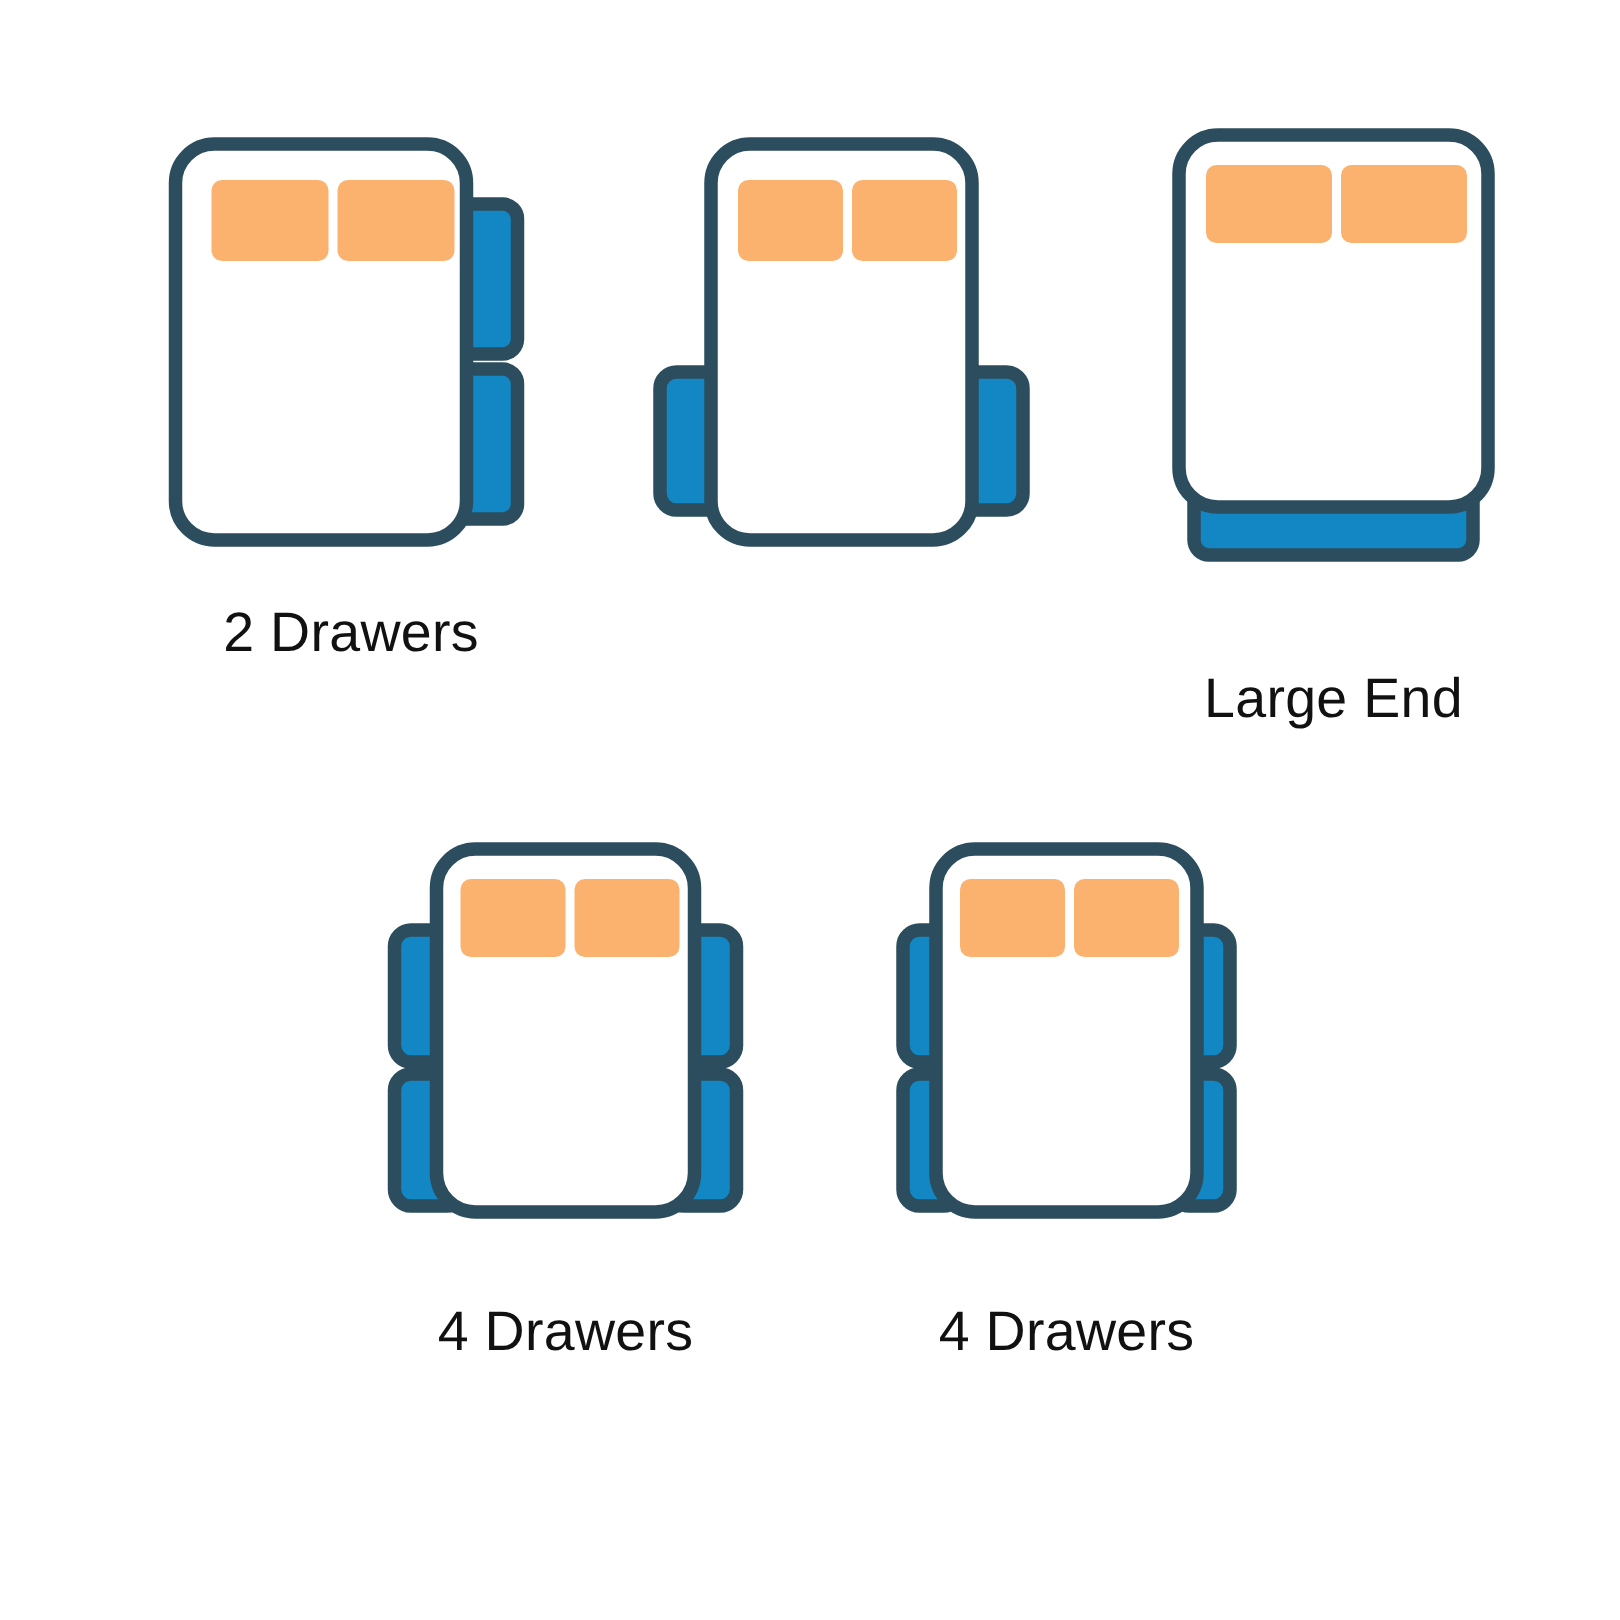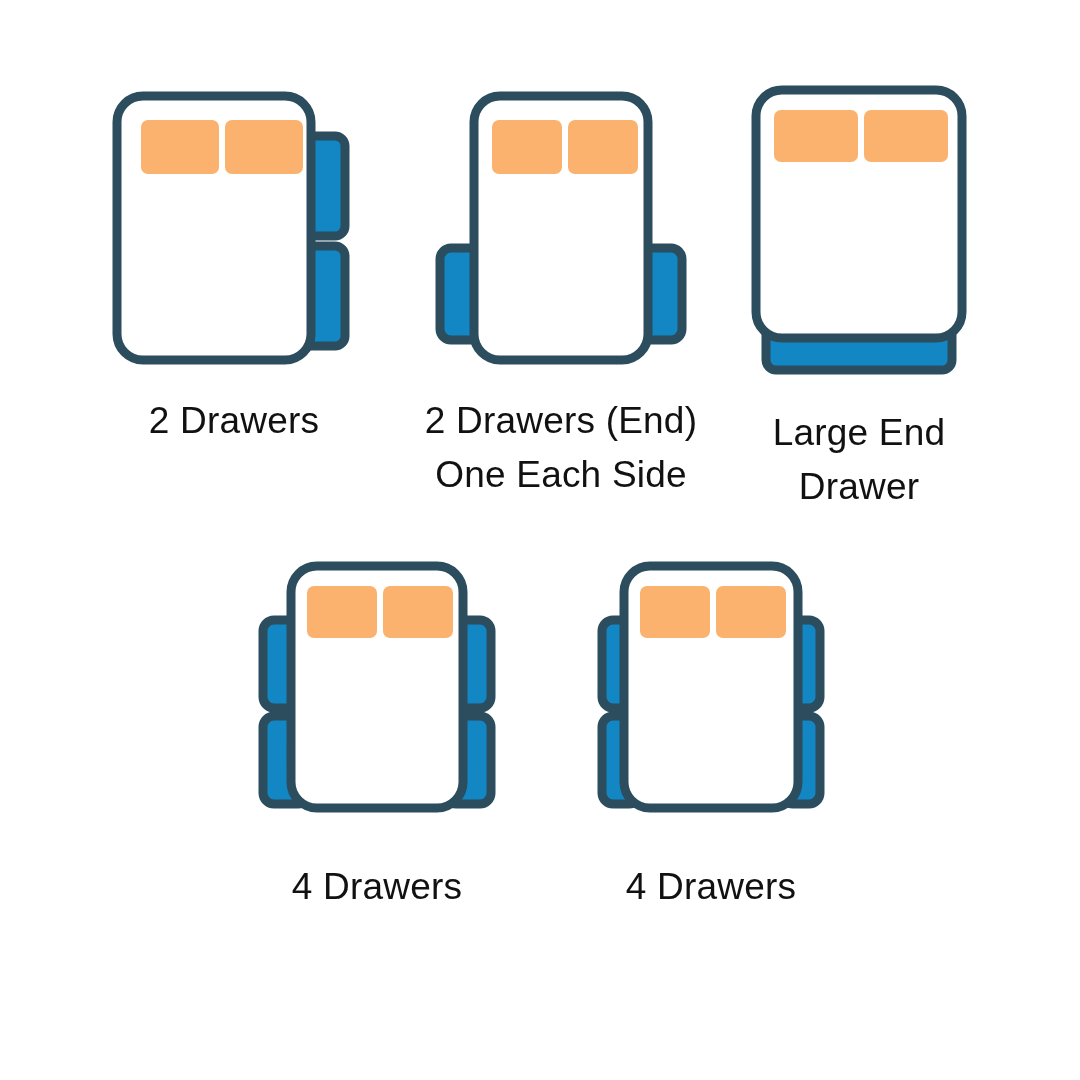--- a/index.html
+++ b/index.html
@@ -25,37 +25,37 @@
   .option-cell {
     position: absolute;
     display: flex;
     flex-direction: column;
     align-items: center;
   }
   .bed-figure {
     position: relative;
   }
   .option-caption {
-    text-align: center;
+    text-align: right;
     color: #111111;
     font-size: 37px;
     line-height: 1.45;
     font-family: "Liberation Sans", sans-serif;
     font-weight: 400;
     letter-spacing: 0.2px;
     white-space: nowrap;
   }
   .caption-line {
     display: block;
   }
 
   
   #cell-0 { left: 64px;  top: 88px;  width: 340px; }
   #cell-1 { left: 396px; top: 88px;  width: 330px; }
-  #cell-2 { left: 694px; top: 82px;  width: 330px; }
+  #cell-2 { left: 724px; top: 82px;  width: 330px; gap: 32px; }
   
   #cell-3 { left: 212px; top: 558px; width: 330px; }
   #cell-4 { left: 546px; top: 558px; width: 330px; }
 
   #cell-0 .option-caption { margin-top: 22px; }
   #cell-1 .option-caption { margin-top: 22px; }
   #cell-2 .option-caption { margin-top: 24px; }
   #cell-3 .option-caption { margin-top: 40px; }
   #cell-4 .option-caption { margin-top: 40px; }
 </style>
@@ -89,41 +89,36 @@
         <rect x="10" y="160" width="48" height="92" rx="11" ry="11" fill="#1287C4" stroke="#2C4D5E" stroke-width="9"></rect>
 
         <rect x="204" y="160" width="48" height="92" rx="11" ry="11" fill="#1287C4" stroke="#2C4D5E" stroke-width="9"></rect>
 
         <rect x="44" y="8" width="174" height="264" rx="26" ry="26" fill="#FFFFFF" stroke="#2C4D5E" stroke-width="9"></rect>
 
         <rect x="62" y="32" width="70" height="54" rx="7" ry="7" fill="#FBB26E"></rect>
         <rect x="138" y="32" width="70" height="54" rx="7" ry="7" fill="#FBB26E"></rect>
       </svg>
     </div>
-    <div class="option-caption">
-      <span class="caption-line">2 Drawers (End)</span>
-      <span class="caption-line">One Each Side</span>
-    </div>
   </div>
 
   <div class="option-cell" id="cell-2">
     <div class="bed-figure">
       <svg width="222" height="296" viewBox="0 0 222 296">
 
         <rect x="18" y="240" width="186" height="48" rx="10" ry="10" fill="#1287C4" stroke="#2C4D5E" stroke-width="9"></rect>
 
         <rect x="8" y="8" width="206" height="248" rx="26" ry="26" fill="#FFFFFF" stroke="#2C4D5E" stroke-width="9"></rect>
 
         <rect x="26" y="28" width="84" height="52" rx="7" ry="7" fill="#FBB26E"></rect>
         <rect x="116" y="28" width="84" height="52" rx="7" ry="7" fill="#FBB26E"></rect>
       </svg>
     </div>
     <div class="option-caption">
       <span class="caption-line">Large End</span>
-      <span class="caption-line">Drawer</span>
     </div>
   </div>
 
   <div class="option-cell" id="cell-3">
     <div class="bed-figure">
       <svg width="248" height="258" viewBox="0 0 248 258">
 
         <rect x="10" y="62" width="46" height="88" rx="11" ry="11" fill="#1287C4" stroke="#2C4D5E" stroke-width="9"></rect>
         <rect x="10" y="158" width="46" height="88" rx="11" ry="11" fill="#1287C4" stroke="#2C4D5E" stroke-width="9"></rect>
 

